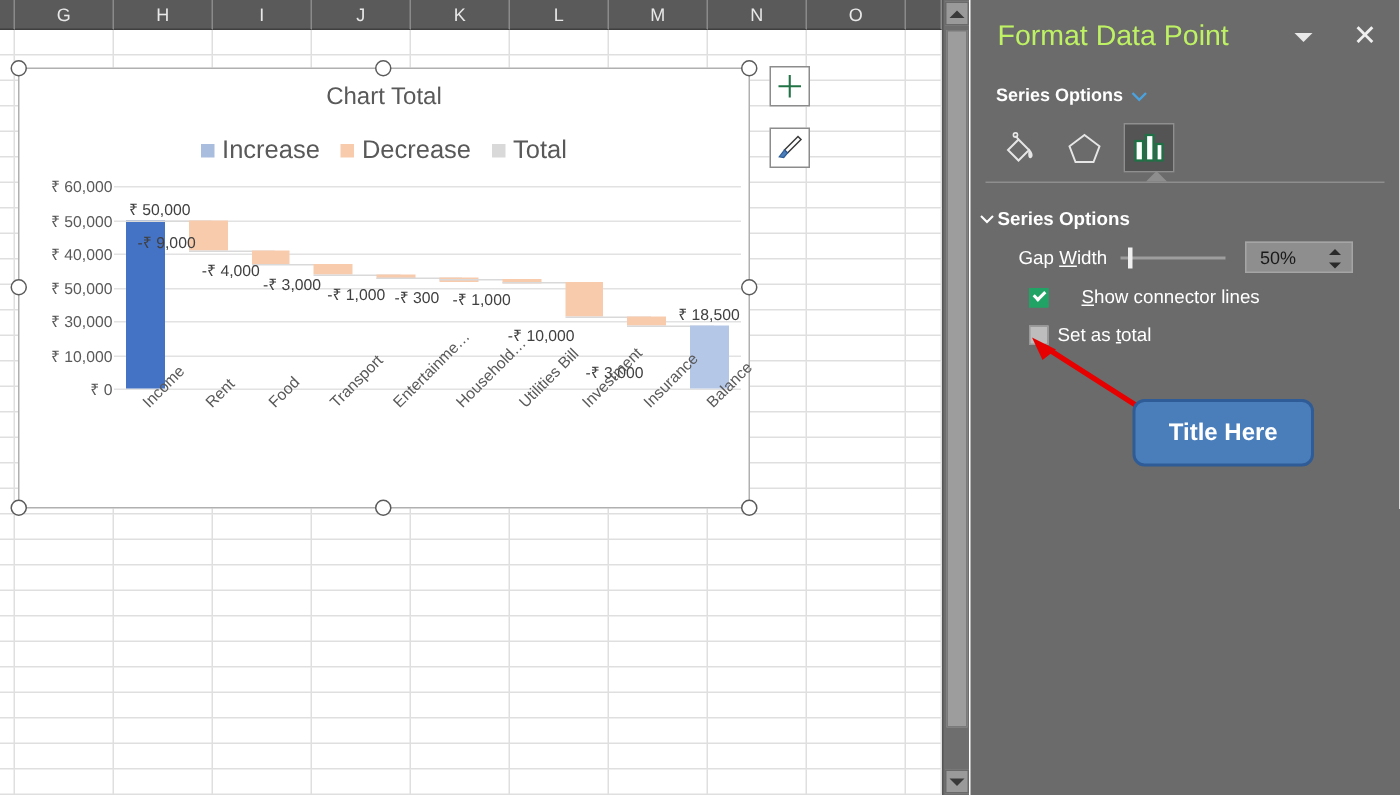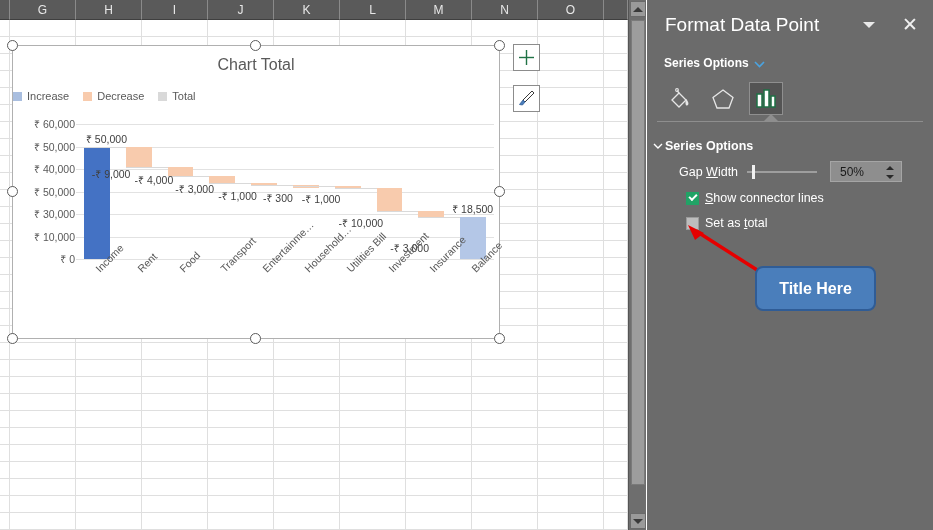--- a/index.html
+++ b/index.html
@@ -58,22 +58,22 @@
   .handle {
     position: absolute; width: 11px; height: 11px; border-radius: 50%;
     background: #ffffff; border: 1.6px solid #5b5b5b; z-index: 6;
   }
   .chart-title {
     position: absolute; top: 10px; left: 0; right: 0; text-align: center;
     font-size: 16px; color: #595959;
   }
   .legend {
     position: absolute; top: 44px; left: 0; right: 0;
-    display: flex; align-items: center; gap: 14px;
-    font-size: 11px; color: #595959;
+    display: flex; align-items: center; justify-content: center; gap: 14px;
+    font-size: 17px; color: #595959;
   }
   .leg-item { display: flex; align-items: center; gap: 5px; }
   .leg-sw { width: 9px; height: 9px; display: inline-block; }
 
   .plot {
     position: absolute; left: 63px; top: 78px; width: 418px; height: 135px;
   }
   .gridline { position: absolute; left: 0; width: 100%; height: 1px; background: #e2e2e2; }
   .yaxis { position: absolute; left: 8px; top: 70px; width: 54px; height: 150px; }
   .ytick {
@@ -98,21 +98,21 @@
     display: flex; align-items: center; justify-content: center;
   }
 
   
   .pane {
     position: absolute; left: 647px; top: 0; width: 286px; height: 530px;
     background: #6b6b6b;
   }
   .pane-title {
     position: absolute; left: 18px; top: 14px;
-    font-size: 19px; color: #ffffff; font-weight: 400;
+    font-size: 19px; color: #bef264; font-weight: 400;
   }
   .pane-caret {
     position: absolute; left: 216px; top: 22px;
     width: 0; height: 0; border-left: 6px solid transparent;
     border-right: 6px solid transparent; border-top: 6px solid #e9e9e9;
   }
   .pane-close {
     position: absolute; left: 255px; top: 15px;
     font-size: 19px; color: #f0f0f0; line-height: 1;
   }
@@ -620,21 +620,21 @@
         <div class="gridline" style="top:90px;"></div>
         <div class="gridline" style="top:67.5px;"></div>
         <div class="gridline" style="top:45px;"></div>
         <div class="gridline" style="top:22.5px;"></div>
         <div class="gridline" style="top:0px;"></div>
         <div class="bar" style="left:7.942px; top:22.5px; width:25.915999999999997px; height:112.5px; background:#4472C4;"></div>
         <div class="connector" style="left:7.942px; top:22.5px; width:57.349599999999995px;"></div>
         <div class="dlabel" style="left:9.942px; top:7.5px;">₹ 50,000</div>
         <div class="bar" style="left:49.742px; top:22.5px; width:25.915999999999997px; height:20.25px; background:#F8CBAD;"></div>
         <div class="connector" style="left:49.742px; top:42.75px; width:57.349599999999995px;"></div>
-        <div class="dlabel" style="left:15.741999999999997px; top:43px;">-₹ 9,000</div>
+        <div class="dlabel" style="left:15.741999999999997px; top:30px;">-₹ 9,000</div>
         <div class="bar" style="left:91.542px; top:42.75px; width:25.915999999999997px; height:9px; background:#F8CBAD;"></div>
         <div class="connector" style="left:91.542px; top:51.75px; width:57.349599999999995px;"></div>
         <div class="dlabel" style="left:58.542px; top:48.75px;">-₹ 4,000</div>
         <div class="bar" style="left:133.34199999999998px; top:51.75px; width:25.915999999999997px; height:6.75px; background:#F8CBAD;"></div>
         <div class="connector" style="left:133.34199999999998px; top:58.5px; width:57.349599999999995px;"></div>
         <div class="dlabel" style="left:99.34199999999998px; top:57.75px;">-₹ 3,000</div>
         <div class="bar" style="left:175.142px; top:58.5px; width:25.915999999999997px; height:3px; background:#F8CBAD;"></div>
         <div class="connector" style="left:175.142px; top:60.75px; width:57.349599999999995px;"></div>
         <div class="dlabel" style="left:142.142px; top:64.5px;">-₹ 1,000</div>
         <div class="bar" style="left:216.942px; top:60.75px; width:25.915999999999997px; height:3px; background:#F8CBAD;"></div>
@@ -739,21 +739,21 @@
     <span class="spin-val">50%</span>
     <span class="spin-btns">
       <span class="spin-up"></span>
       <span class="spin-dn"></span>
     </span>
   </div>
 
   <div class="chk checked" style="left:686px; top:192px;">
     <span class="chk-mark"></span>
   </div>
-  <div class="opt-label" style="left:705px; top:191px;">
+  <div class="opt-label" style="left:721px; top:191px;">
     <span class="u">S</span><span>how connector lines</span>
   </div>
 
   <div class="chk unchecked" style="left:686px; top:217px;"></div>
   <div class="opt-label" style="left:705px; top:216px;">
     <span>Set as </span><span class="u">t</span><span>otal</span>
   </div>
 
   <svg class="arrow-svg" viewBox="0 0 100 60">
     <line x1="88" y1="55" x2="16" y2="9" stroke="#e60000" stroke-width="3.5"></line>

